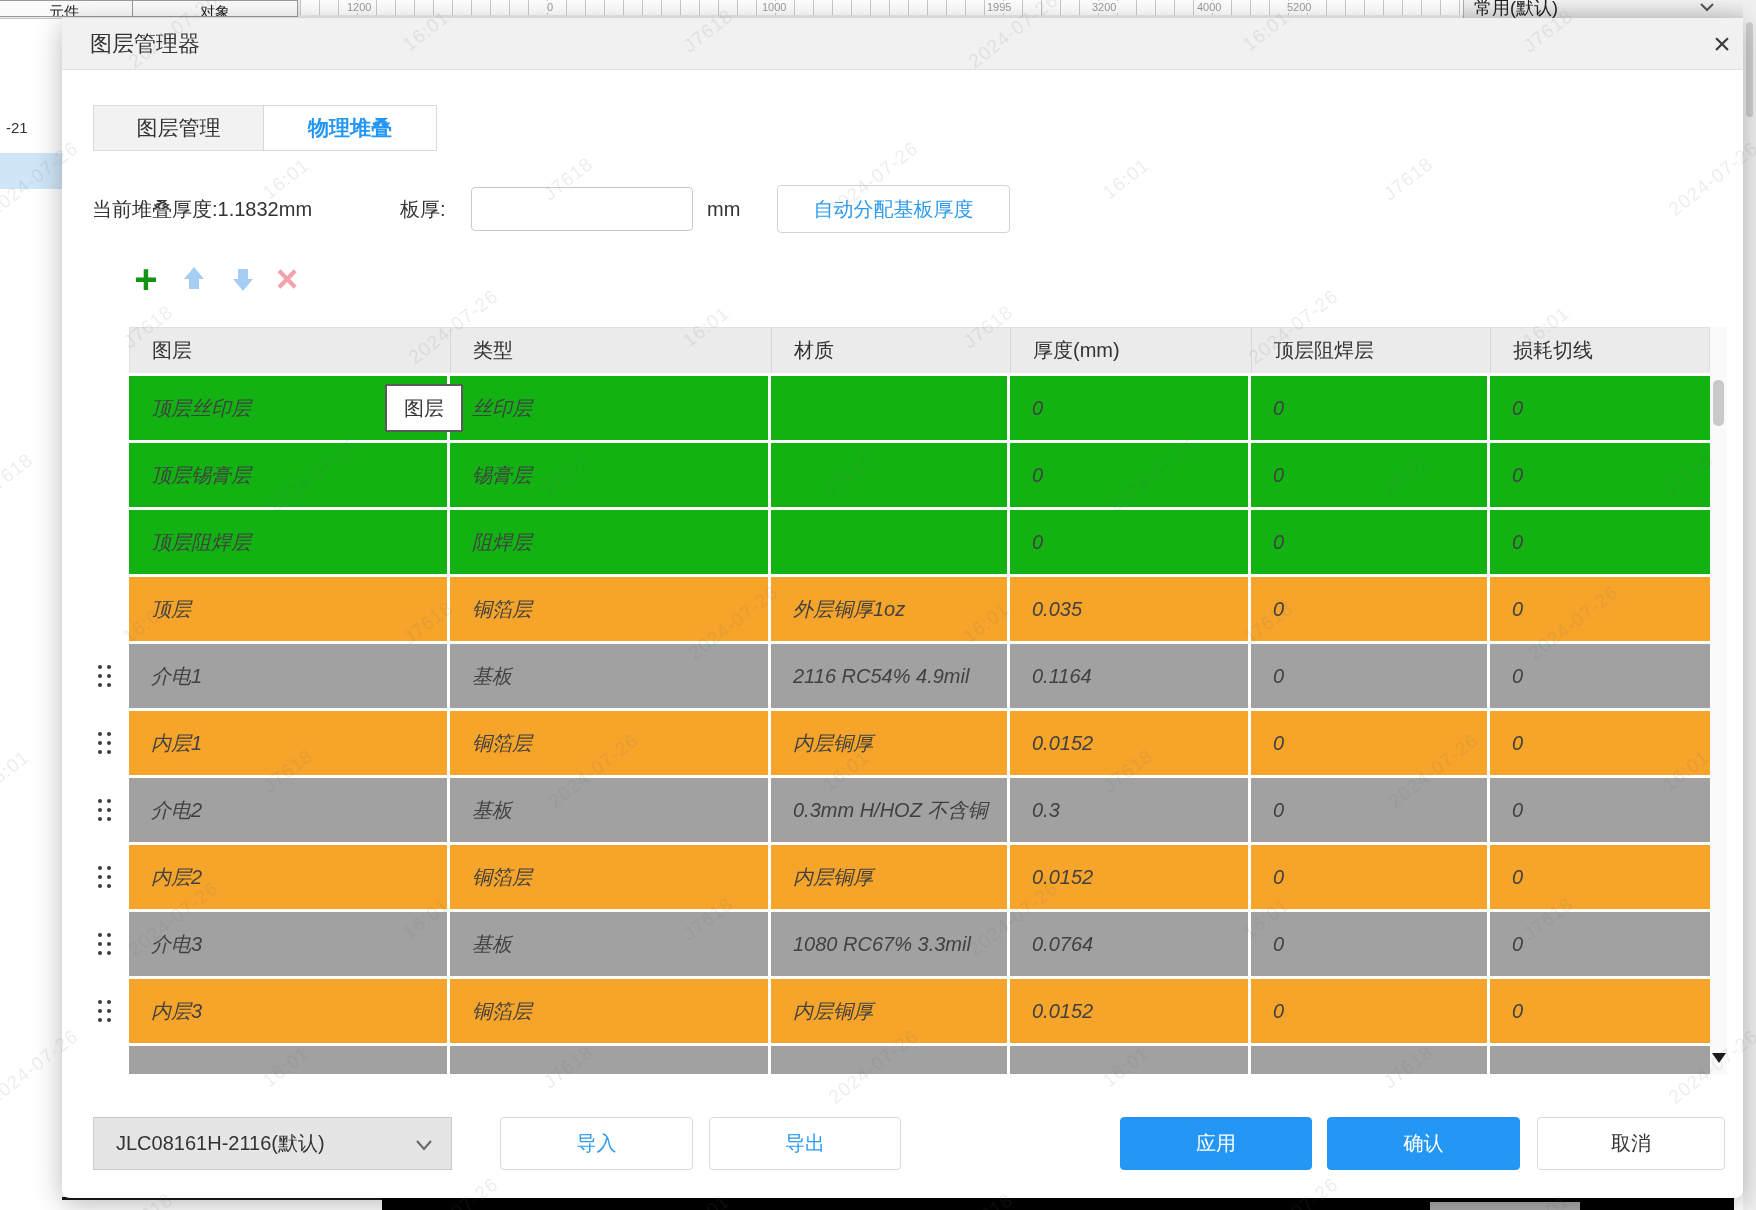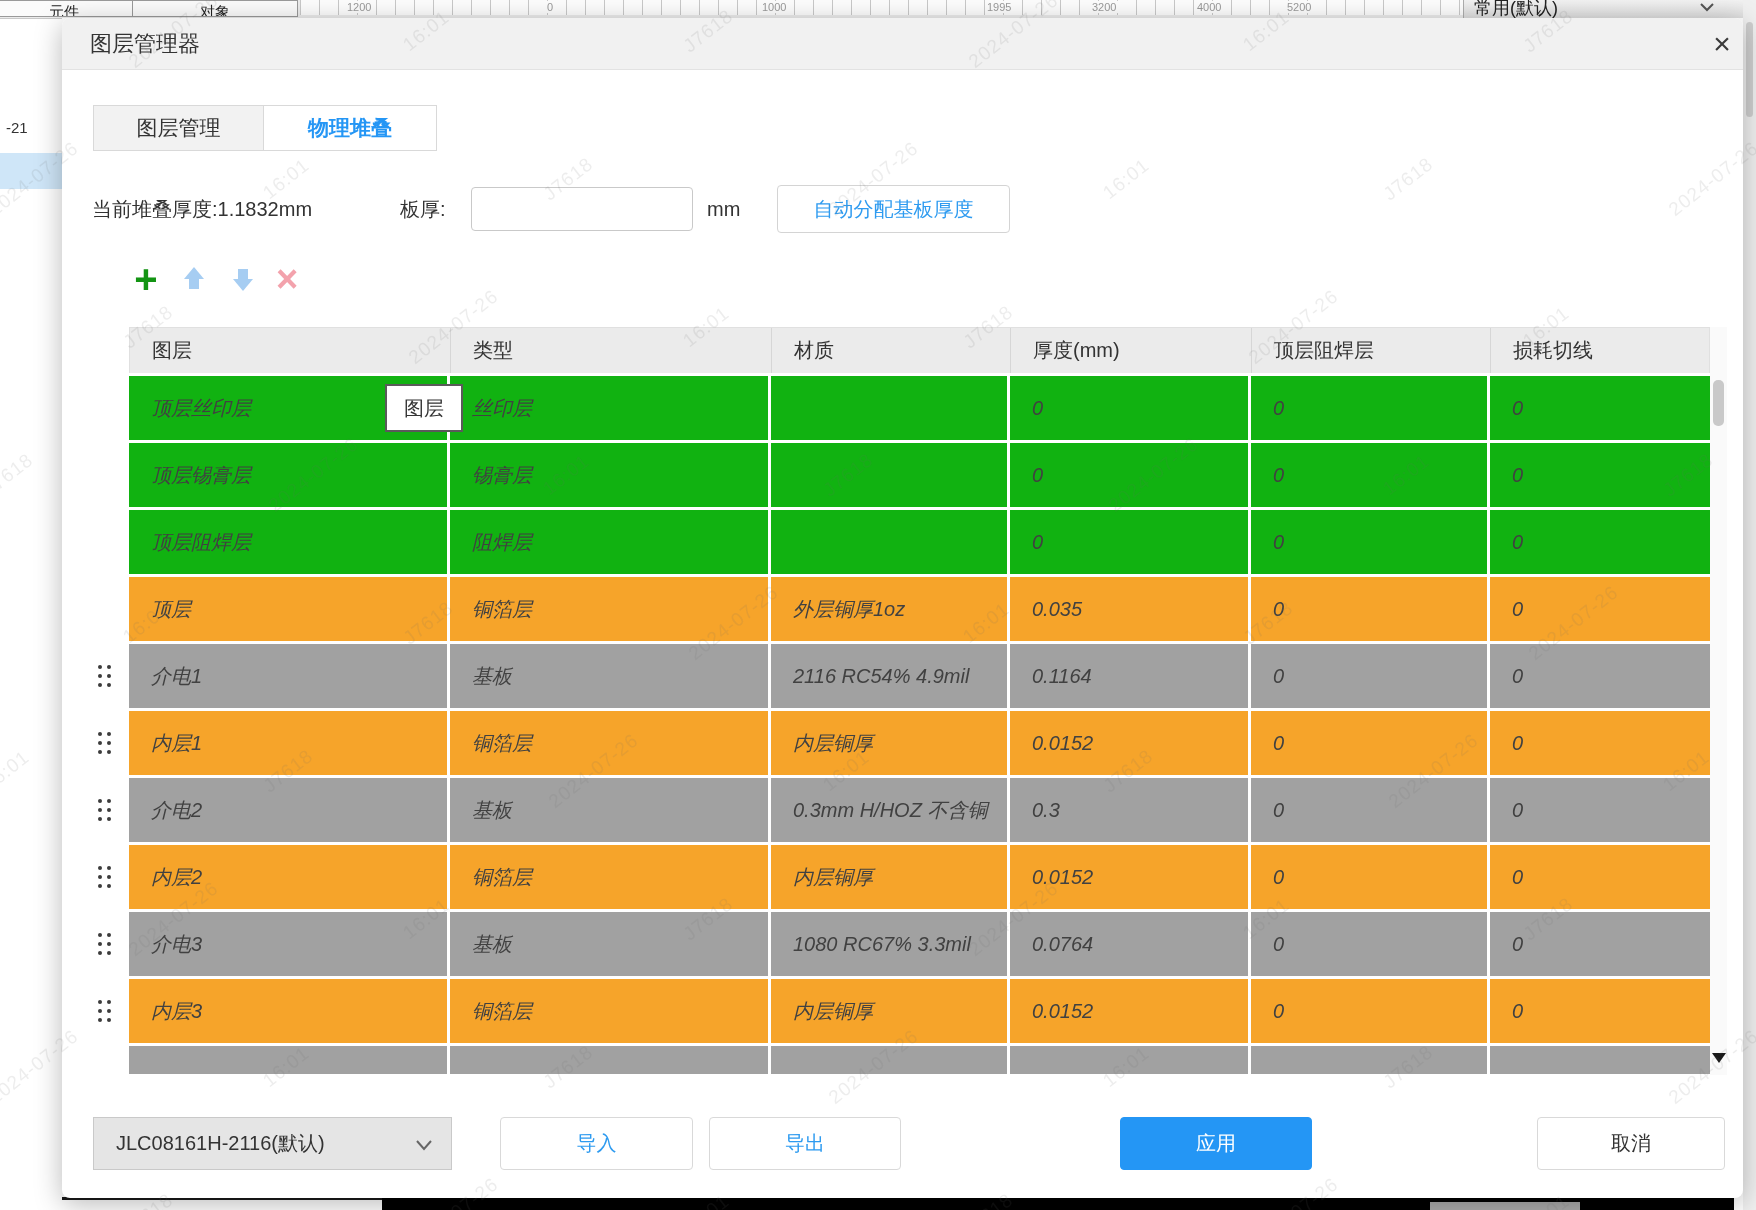--- a/index.html
+++ b/index.html
@@ -271,20 +271,21 @@
 
     <div class="dropdown">
       <span>JLC08161H-2116(默认)</span>
       <svg width="18" height="12" viewBox="0 0 18 12">
           <polyline points="2,2 9,10 16,2" fill="none" stroke="#666" stroke-width="2"></polyline>
         </svg>
     </div>
     <button class="fbtn btn-plain" style="left:438px;width:193px;">导入</button>
     <button class="fbtn btn-plain" style="left:647px;width:192px;">导出</button>
     <button class="fbtn btn-primary" style="left:1058px;width:192px;">应用</button>
+    <button class="fbtn btn-primary" style="left:1265px;width:193px;">确认</button>
     <button class="fbtn btn-cancel" style="left:1475px;width:188px;">取消</button>
   </div>
 
   <div class="wm-layer">
       <span class="wmtext" style="left: 120px; top: 20px;">2024-07-26</span>
       <span class="wmtext" style="left: 400px; top: 20px;">16:01</span>
       <span class="wmtext" style="left: 680px; top: 20px;">J7618</span>
       <span class="wmtext" style="left: 960px; top: 20px;">2024-07-26</span>
       <span class="wmtext" style="left: 1240px; top: 20px;">16:01</span>
       <span class="wmtext" style="left: 1520px; top: 20px;">J7618</span>

